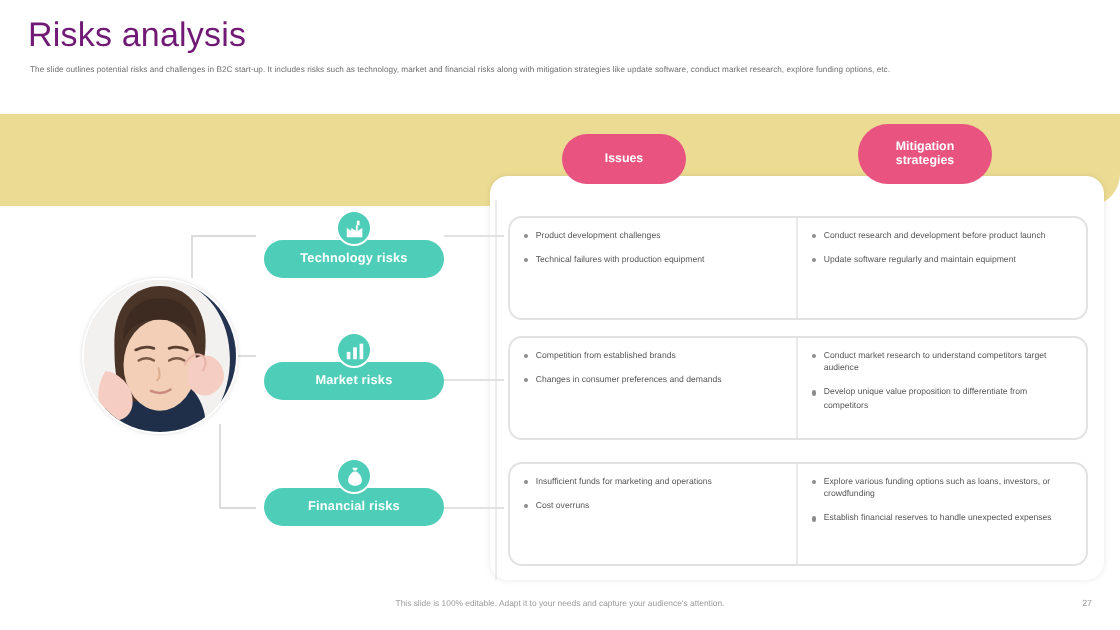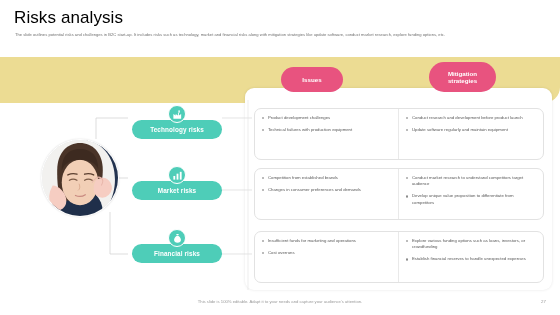--- a/index.html
+++ b/index.html
@@ -20,21 +20,21 @@
     overflow: hidden;
   }
 
   
   .page-title {
     position: absolute;
     left: 14px;
     top: 8px;
     font-size: 17px;
     font-weight: 400;
-    color: #000000;
+    color: #701a75;
     letter-spacing: 0.1px;
   }
 
   .page-subtitle {
     position: absolute;
     left: 15px;
     top: 32px;
     width: 520px;
     font-size: 4.1px;
     line-height: 1.55;

